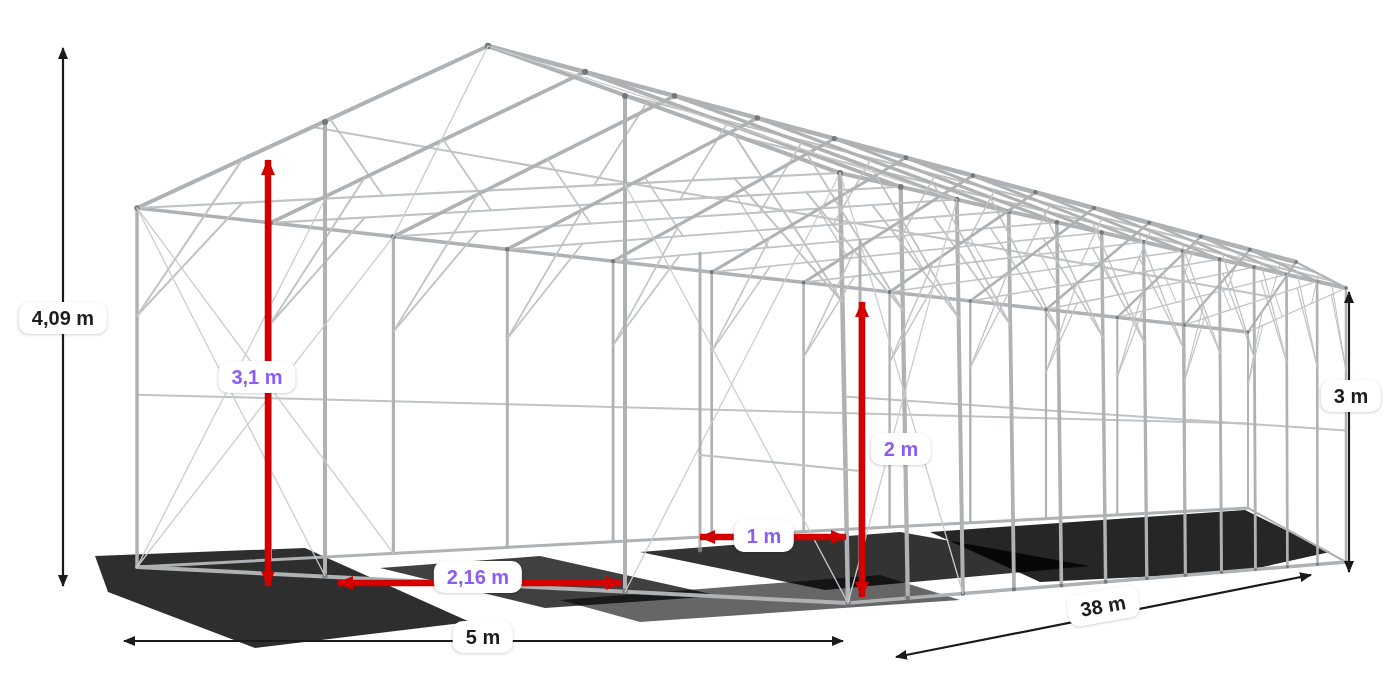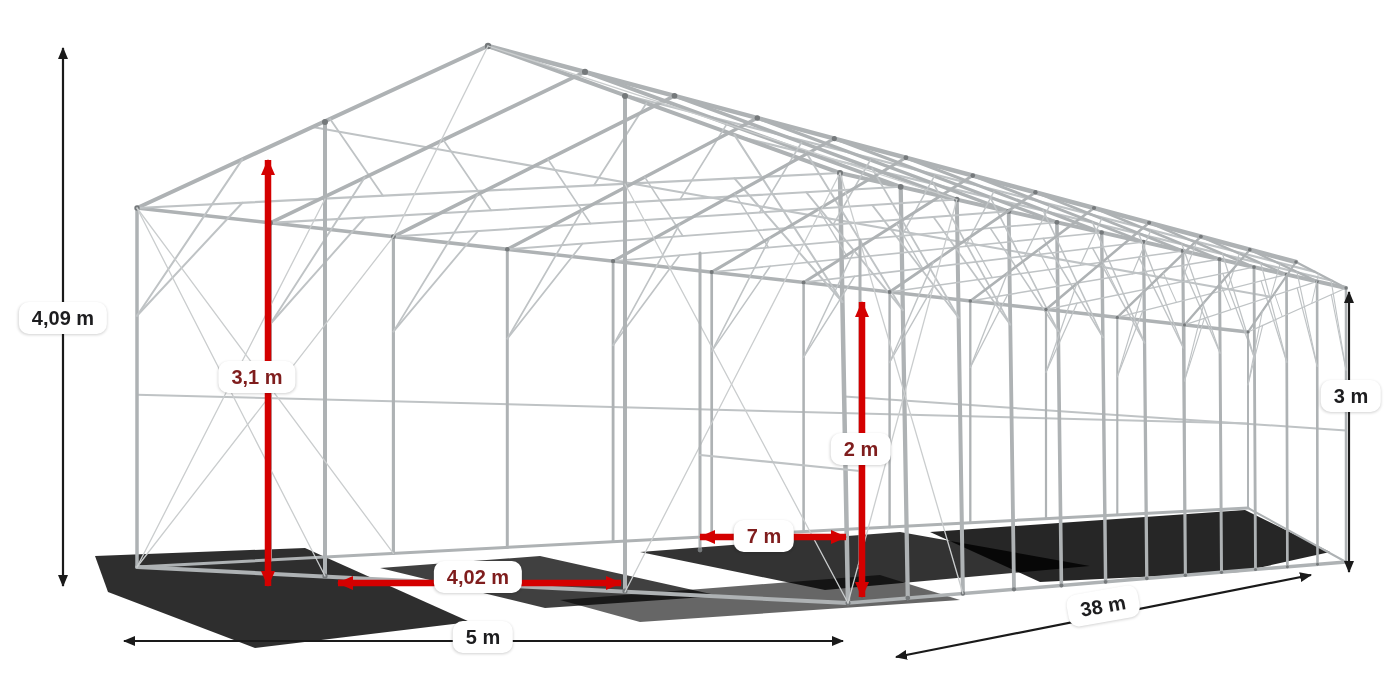--- a/index.html
+++ b/index.html
@@ -3,21 +3,21 @@
 <meta charset="utf-8">
 <style>
   html,body{margin:0;padding:0;background:#ffffff;}
   #stage{position:relative;width:1400px;height:700px;background:#ffffff;overflow:hidden;
          font-family:"Liberation Sans",sans-serif;text-align:right;}
   #scene{position:absolute;left:0;top:0;}
   .dim-label{position:absolute;transform:translate(-50%,-50%);background:#ffffff;
              border-radius:10px;padding:3px 13px;font-weight:bold;font-size:20px;
              line-height:26px;white-space:nowrap;box-shadow:0 1px 3px rgba(0,0,0,.18);}
   .dim-label.dark{color:#1d1d1f;}
-  .dim-label.red{color:#7f1d1d;}
+  .dim-label.red{color:#8b5cf6;}
   .dim-label.rot{transform:translate(-50%,-50%) rotate(-10deg);}
 </style>
 </head>
 <body>
 
 <div id="stage">
 
   <svg id="scene" width="1400" height="700" viewBox="0 0 1400 700">
     <defs>
       <marker id="ab" orient="auto-start-reverse" markerUnits="userSpaceOnUse" markerWidth="12" markerHeight="10" refX="11" refY="5">
@@ -276,18 +276,18 @@
       <line x1="268" y1="160" x2="268" y2="586" stroke="#d40000" stroke-width="6.5" marker-start="url(#ar)" marker-end="url(#ar)"></line>
       <line x1="338" y1="583" x2="621" y2="583" stroke="#d40000" stroke-width="6.5" marker-start="url(#ar)" marker-end="url(#ar)"></line>
       <line x1="862" y1="302" x2="862" y2="597" stroke="#d40000" stroke-width="6.5" marker-start="url(#ar)" marker-end="url(#ar)"></line>
       <line x1="700" y1="537" x2="846" y2="537" stroke="#d40000" stroke-width="6.5" marker-start="url(#ar)" marker-end="url(#ar)"></line>
     </g>
   </svg>
 
   <div class="dim-label dark" style="left:63px;top:318px">4,09 m</div>
   <div class="dim-label red" style="left:257px;top:377px">3,1 m</div>
   <div class="dim-label dark" style="left:1351px;top:396px">3 m</div>
-  <div class="dim-label red" style="left:861px;top:449px">2 m</div>
-  <div class="dim-label red" style="left:764px;top:536px">7 m</div>
-  <div class="dim-label red" style="left:478px;top:577px">4,02 m</div>
+  <div class="dim-label red" style="left:901px;top:449px">2 m</div>
+  <div class="dim-label red" style="left:764px;top:536px">1 m</div>
+  <div class="dim-label red" style="left:478px;top:577px">2,16 m</div>
   <div class="dim-label dark" style="left:483px;top:637px">5 m</div>
   <div class="dim-label dark rot" style="left:1103px;top:606px">38 m</div>
 </div>
 
 </body></html>

